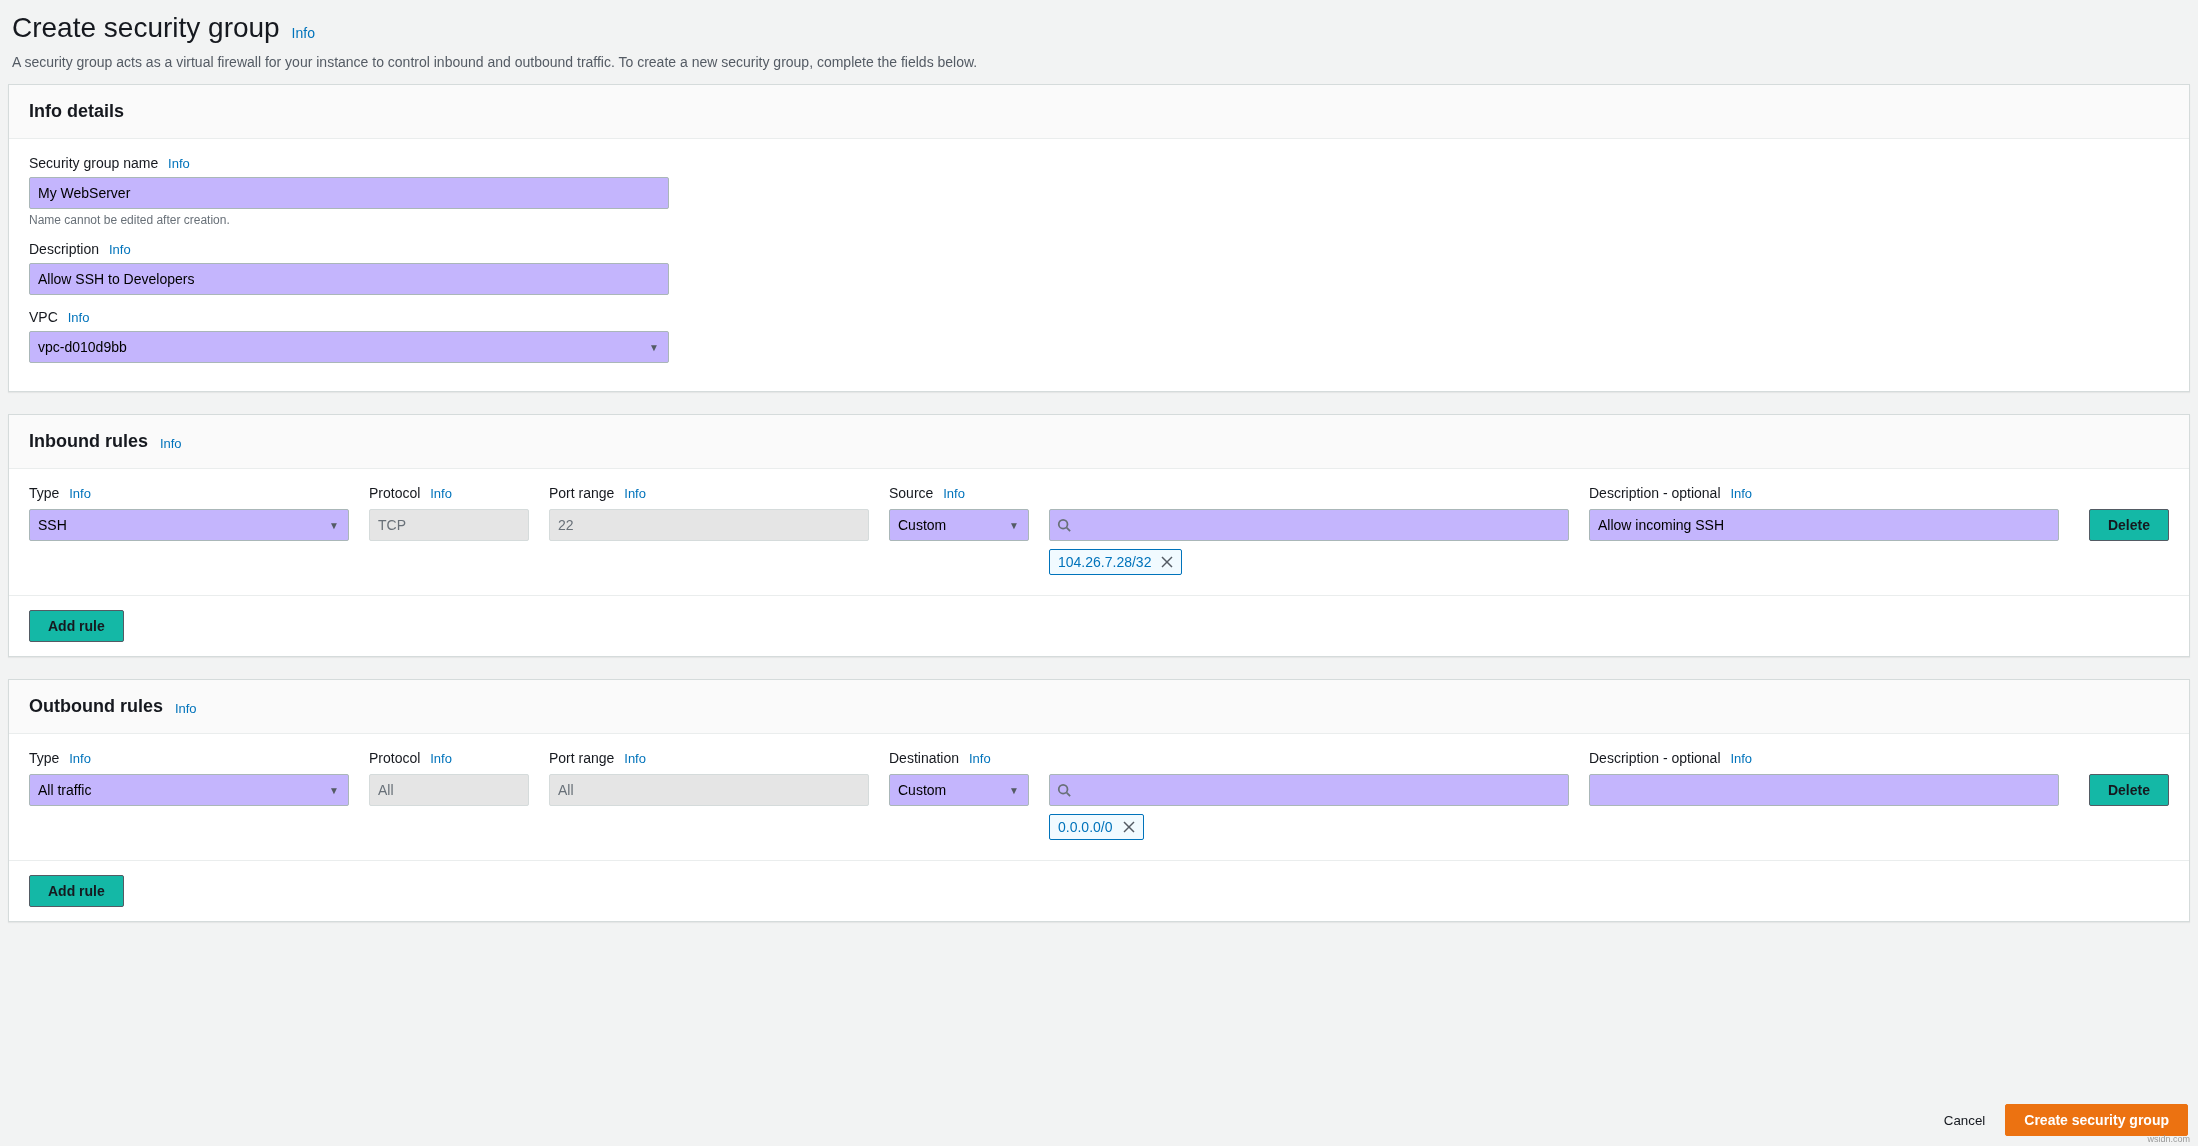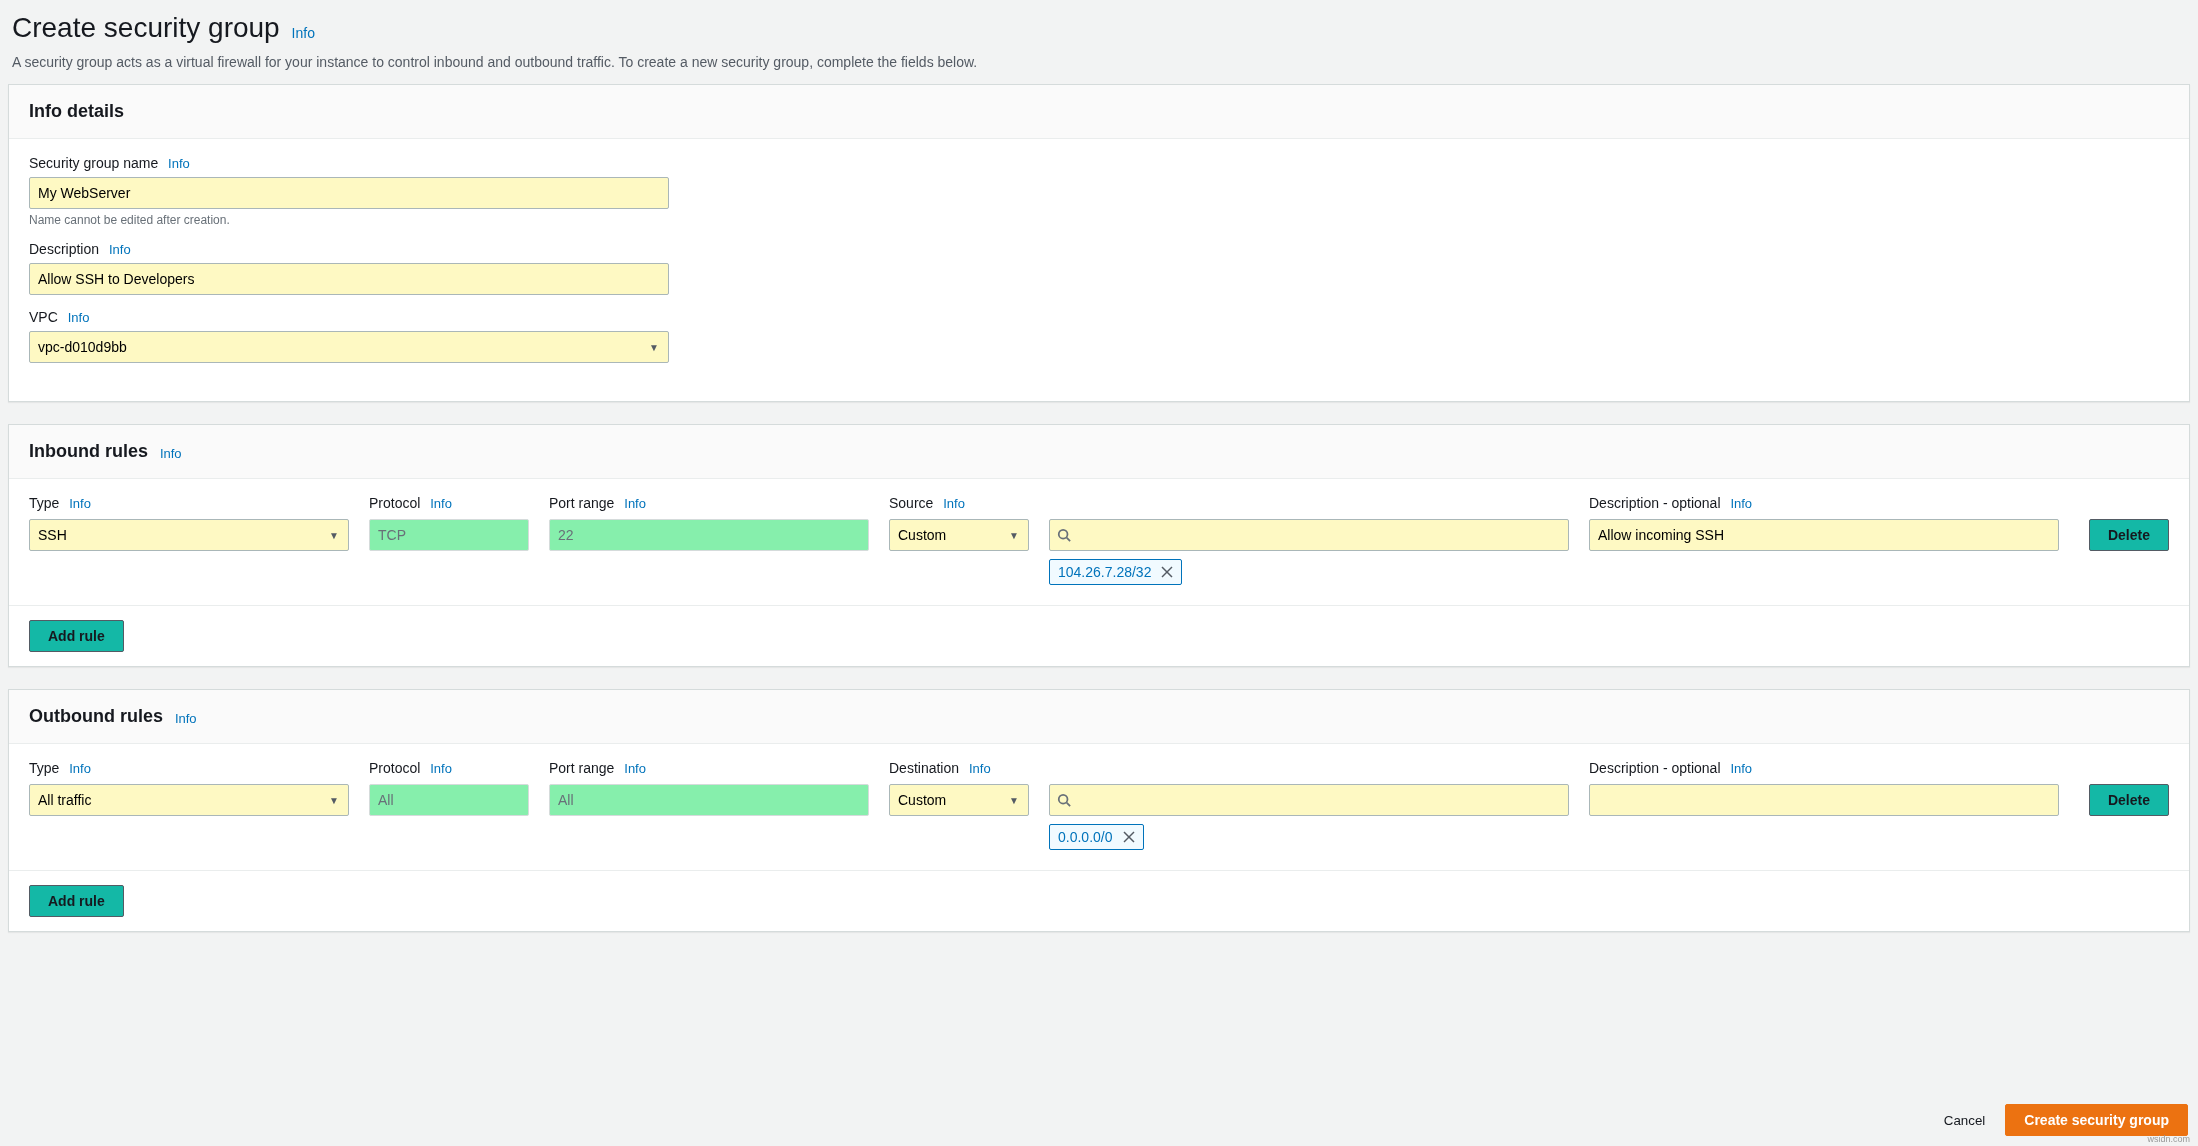--- a/index.html
+++ b/index.html
@@ -58,24 +58,24 @@
     margin-top: 4px;
   }
   input[type="text"], .select, .readonly {
     width: 100%;
     max-width: 640px;
     height: 32px;
     padding: 4px 8px;
     border: 1px solid #aab7b8;
     border-radius: 2px;
     font-size: 14px;
-    background: #fef9c3;
+    background: #c4b5fd;
   }
   .readonly {
-    background: #86efac;
+    background: #e5e5e5;
     color: #687078;
     border: 1px solid #d5dbdb;
     display: flex;
     align-items: center;
   }
   .select-wrap { position: relative; }
   .select-wrap .caret {
     position: absolute;
     right: 10px;
     top: 50%;
@@ -194,21 +194,21 @@
     </div>
 
     <div class="field">
       <label class="field-label">
         <span>Description</span>
         <a class="info-link">Info</a>
       </label>
       <input type="text" style="max-width: 640px;" value="Allow SSH to Developers">
     </div>
 
-    <div class="field" style="margin-bottom:18px">
+    <div class="field" style="margin-bottom:8px">
       <label class="field-label">
         <span>VPC</span>
         <a class="info-link">Info</a>
       </label>
       <div class="select-wrap" style="max-width:640px">
         <input class="select" type="text" readonly="" value="vpc-d010d9bb" style="">
         <span class="caret">▼</span>
       </div>
     </div>
   </div>

